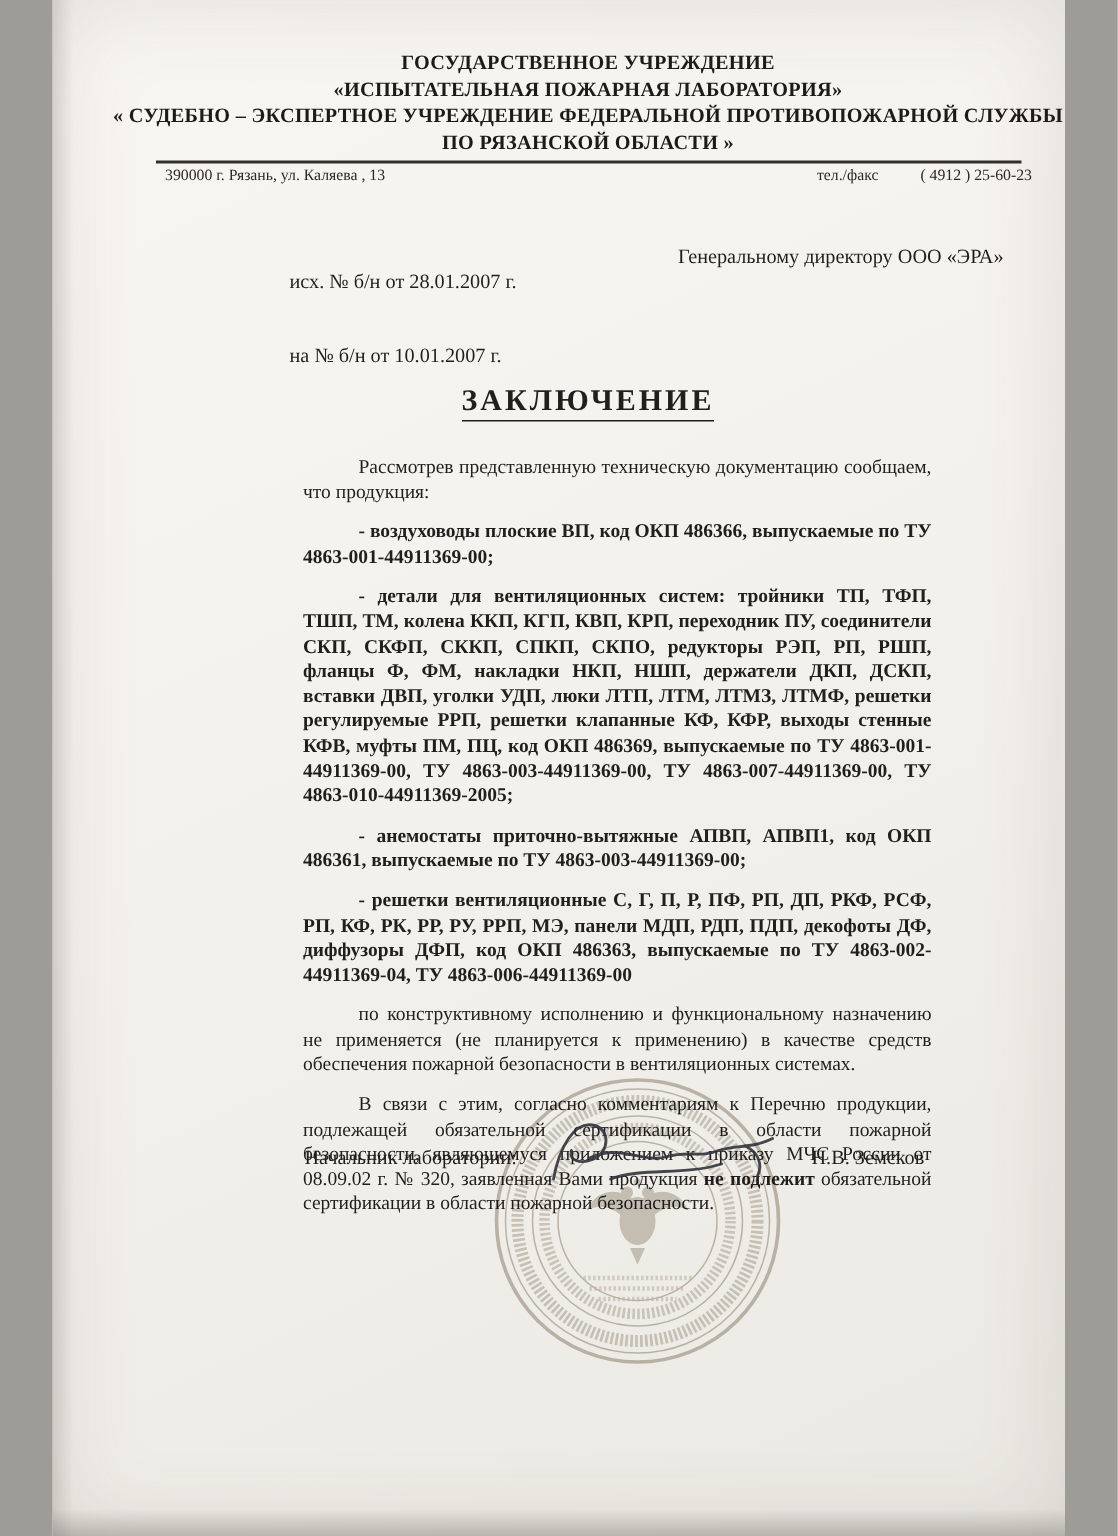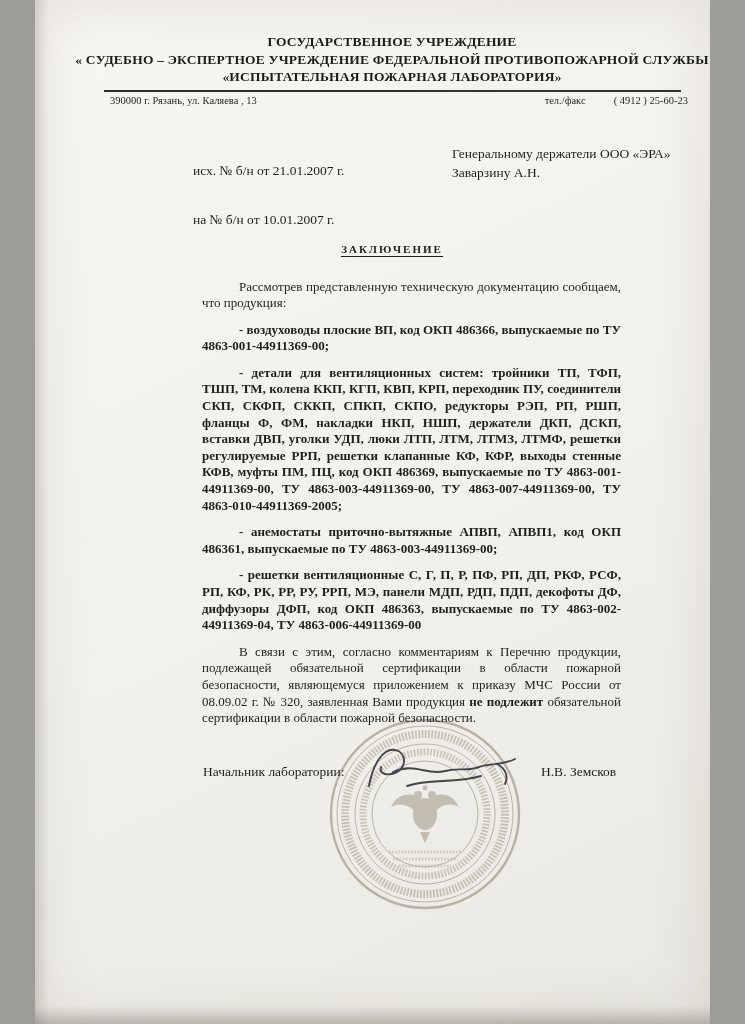--- a/index.html
+++ b/index.html
@@ -18,74 +18,75 @@
   .contact-row{display:flex;justify-content:space-between;align-items:baseline;
         font-size:10.5px;padding:3px 22px 0 36px;color:#2a2825;}
   .contact-right{display:flex;gap:28px;}
 
   .corr{position:relative;height:128px;font-size:13.5px;}
   .recipient{position:absolute;left:378px;top:38px;line-height:19.5px;}
   .ref-out{position:absolute;left:119px;top:57px;}
   .ref-in{position:absolute;left:119px;top:86px;margin-top:20px;}
 
   .title-wrap{text-align:center;margin-top:5px;}
-  .doc-title{display:inline-block;font-size:11px;font-weight:700;letter-spacing:2px;
+  .doc-title{display:inline-block;font-size:20px;font-weight:700;letter-spacing:2px;
         border-bottom:1.6px solid #211f1d;padding-bottom:1px;}
 
   .doc-body{margin:22px 79px 0 118px;font-size:13px;line-height:16.6px;text-align:justify;}
   .para{text-indent:37px;margin:10px;}
   .bold{font-weight:700;}
 
   .stamp{position:absolute;left:292px;top:716px;width:196px;height:196px;
         opacity:.5;mix-blend-mode:multiply;}
   .signature-row{position:absolute;left:120px;top:764px;width:545px;height:70px;font-size:13.5px;}
   .sig-label{position:absolute;left:48px;top:0;}
   .sig-name{position:absolute;left:386px;top:0;}
   .autograph{position:absolute;left:200px;top:-26px;width:170px;height:70px;}
 </style>
 </head>
 <body>
 
 <div class="page">
 
   <header class="letterhead">
     <div>ГОСУДАРСТВЕННОЕ УЧРЕЖДЕНИЕ</div>
+    <div>«ИСПЫТАТЕЛЬНАЯ ПОЖАРНАЯ ЛАБОРАТОРИЯ»</div>
     <div>« СУДЕБНО – ЭКСПЕРТНОЕ УЧРЕЖДЕНИЕ ФЕДЕРАЛЬНОЙ ПРОТИВОПОЖАРНОЙ СЛУЖБЫ</div>
-    <div>«ИСПЫТАТЕЛЬНАЯ ПОЖАРНАЯ ЛАБОРАТОРИЯ»</div>
+    <div>ПО РЯЗАНСКОЙ ОБЛАСТИ »</div>
   </header>
 
   <div class="rule"></div>
 
   <div class="contact-row">
     <span>390000 г. Рязань,  ул. Каляева , 13</span>
     <span class="contact-right">
       <span>тел./факс</span>
       <span>( 4912 )  25-60-23</span>
     </span>
   </div>
 
   <section class="corr">
     <div class="recipient">
-      <div>Генеральному держатели ООО «ЭРА»</div>
-      <div>Заварзину А.Н.</div>
+      <div>Генеральному директору ООО «ЭРА»</div>
     </div>
-    <div class="ref-out">исх. № б/н  от 21.01.2007 г.</div>
+    <div class="ref-out">исх. № б/н  от 28.01.2007 г.</div>
     <div class="ref-in">на № б/н от 10.01.2007 г.</div>
   </section>
 
   <div class="title-wrap">
     <span class="doc-title">ЗАКЛЮЧЕНИЕ</span>
   </div>
 
   <main class="doc-body">
     <p class="para">Рассмотрев представленную техническую документацию сообщаем, что продукция:</p>
     <p class="para bold">- воздуховоды плоские ВП, код ОКП 486366, выпускаемые по ТУ 4863-001-44911369-00;</p>
     <p class="para bold">- детали для вентиляционных систем: тройники ТП, ТФП, ТШП, ТМ, колена ККП, КГП, КВП, КРП, переходник ПУ, соединители СКП, СКФП, СККП, СПКП, СКПО, редукторы РЭП, РП, РШП, фланцы Ф, ФМ, накладки НКП, НШП, держатели ДКП, ДСКП, вставки ДВП, уголки УДП, люки ЛТП, ЛТМ, ЛТМЗ, ЛТМФ, решетки регулируемые РРП, решетки клапанные КФ, КФР, выходы стенные КФВ, муфты ПМ, ПЦ, код ОКП 486369, выпускаемые по ТУ 4863-001-44911369-00, ТУ 4863-003-44911369-00, ТУ 4863-007-44911369-00, ТУ 4863-010-44911369-2005;</p>
     <p class="para bold">- анемостаты приточно-вытяжные АПВП, АПВП1, код ОКП 486361, выпускаемые по ТУ 4863-003-44911369-00;</p>
     <p class="para bold">- решетки вентиляционные С, Г, П, Р, ПФ, РП, ДП, РКФ, РСФ, РП, КФ, РК, РР, РУ, РРП, МЭ, панели МДП, РДП, ПДП, декофоты ДФ, диффузоры ДФП, код ОКП 486363, выпускаемые по ТУ 4863-002-44911369-04, ТУ 4863-006-44911369-00</p>
+    <p class="para">по конструктивному исполнению и функциональному назначению не применяется (не планируется к применению) в качестве средств обеспечения пожарной безопасности в вентиляционных системах.</p>
     <p class="para"><span>В связи с этим, согласно комментариям к Перечню продукции, подлежащей обязательной сертификации в области пожарной безопасности, являющемуся приложением к приказу МЧС России от 08.09.02 г. № 320, заявленная Вами продукция </span><span class="bold">не подлежит</span><span> обязательной сертификации в области пожарной безопасности.</span></p>
   </main>
 
   <div class="stamp">
     <svg width="196" height="196" viewBox="0 0 196 196">
       <g fill="none" stroke="var(--stamp-ink,#8d7f6d)">
         <circle cx="98" cy="98" r="94" stroke-width="2.4"></circle>
         <circle cx="98" cy="98" r="88" stroke-width="1"></circle>
         <circle cx="98" cy="98" r="80" stroke-width="8" stroke-dasharray="1.8 1.5" opacity=".75"></circle>
         <circle cx="98" cy="98" r="70" stroke-width="1"></circle>

